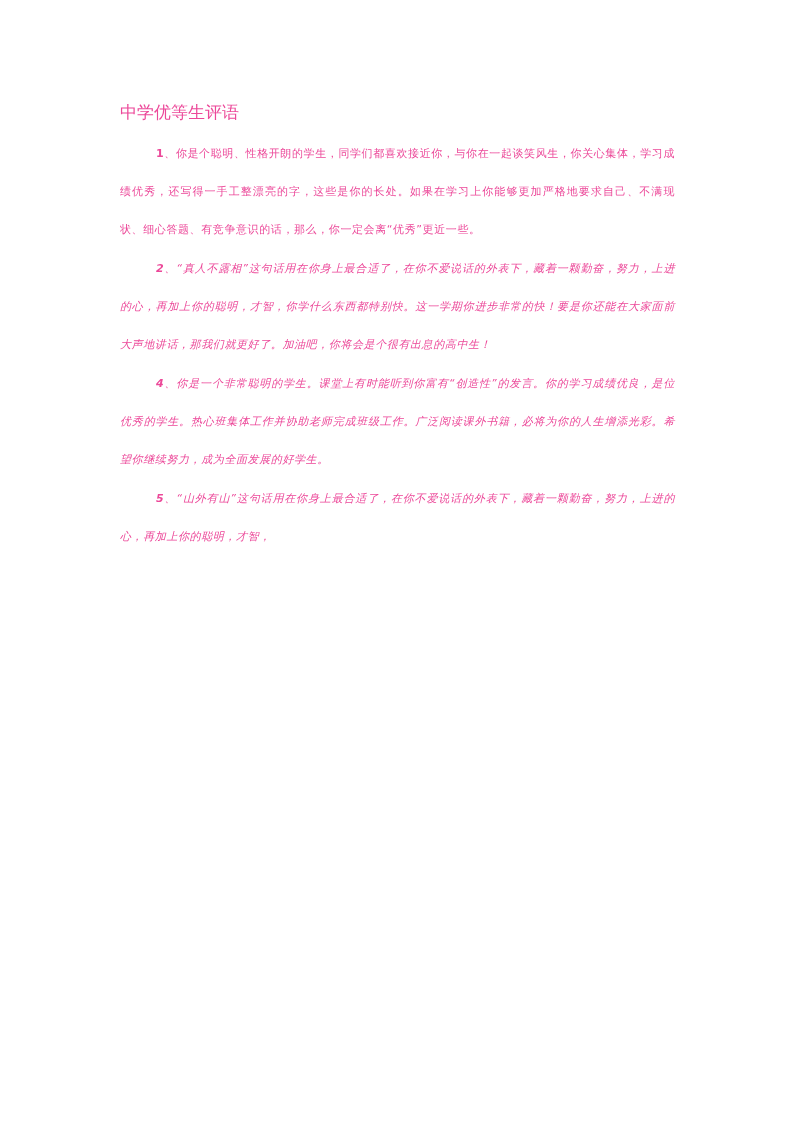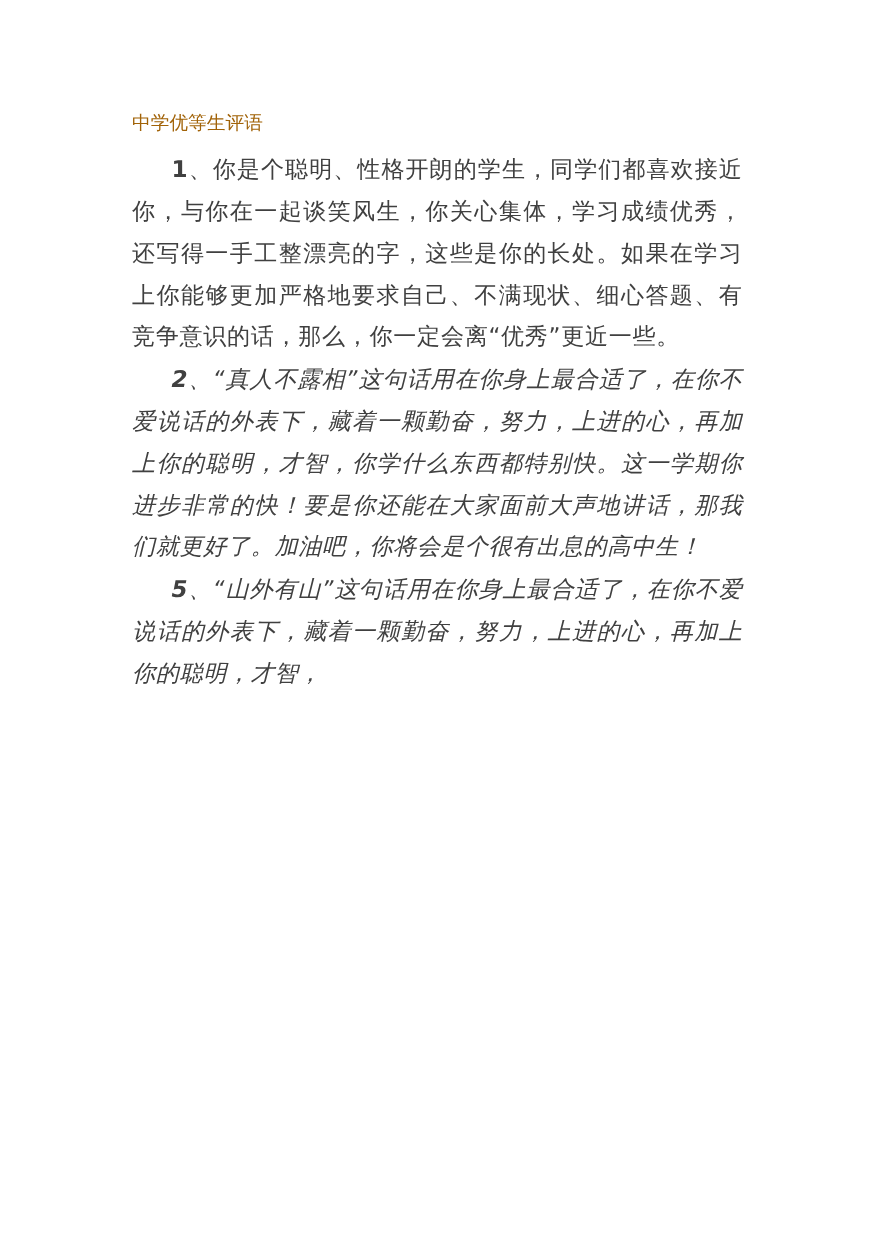--- a/index.html
+++ b/index.html
@@ -15,40 +15,41 @@
     position: absolute;
     left: 120px;
     top: 97px;
     width: 555px;
   }
   .title {
     font-size: 17px;
     line-height: 30px;
     margin: 0 0 8px 0;
     font-weight: normal;
-    color: #a16207;
+    color: #ec4899;
   }
   .para {
-    font-size: 21px;
+    font-size: 11px;
     line-height: 38px;
     margin: 0 0 0 0;
     text-indent: 36px;
     text-align: justify;
     letter-spacing: 0.6px;
-    color: #404040;
+    color: #ec4899;
   }
   .para + .para { margin-top: 1px; font-style: italic; }
   .num { font-weight: bold; }
 </style>
 </head>
 <body>
 
 <div class="page">
   <h1 class="title">中学优等生评语</h1>
 
   <p class="para"><span class="num">1</span><span>、你是个聪明、性格开朗的学生，同学们都喜欢接近你，与你在一起谈笑风生，你关心集体，学习成绩优秀，还写得一手工整漂亮的字，这些是你的长处。如果在学习上你能够更加严格地要求自己、不满现状、细心答题、有竞争意识的话，那么，你一定会离“优秀”更近一些。</span></p>
 
   <p class="para"><span class="num">2</span><span>、“真人不露相”这句话用在你身上最合适了，在你不爱说话的外表下，藏着一颗勤奋，努力，上进的心，再加上你的聪明，才智，你学什么东西都特别快。这一学期你进步非常的快！要是你还能在大家面前大声地讲话，那我们就更好了。加油吧，你将会是个很有出息的高中生！</span></p>
 
 
+  <p class="para"><span class="num">4</span><span>、你是一个非常聪明的学生。课堂上有时能听到你富有“创造性”的发言。你的学习成绩优良，是位优秀的学生。热心班集体工作并协助老师完成班级工作。广泛阅读课外书籍，必将为你的人生增添光彩。希望你继续努力，成为全面发展的好学生。</span></p>
 
   <p class="para"><span class="num">5</span><span>、“山外有山”这句话用在你身上最合适了，在你不爱说话的外表下，藏着一颗勤奋，努力，上进的心，再加上你的聪明，才智，</span></p>
 </div>
 
 </body></html>

